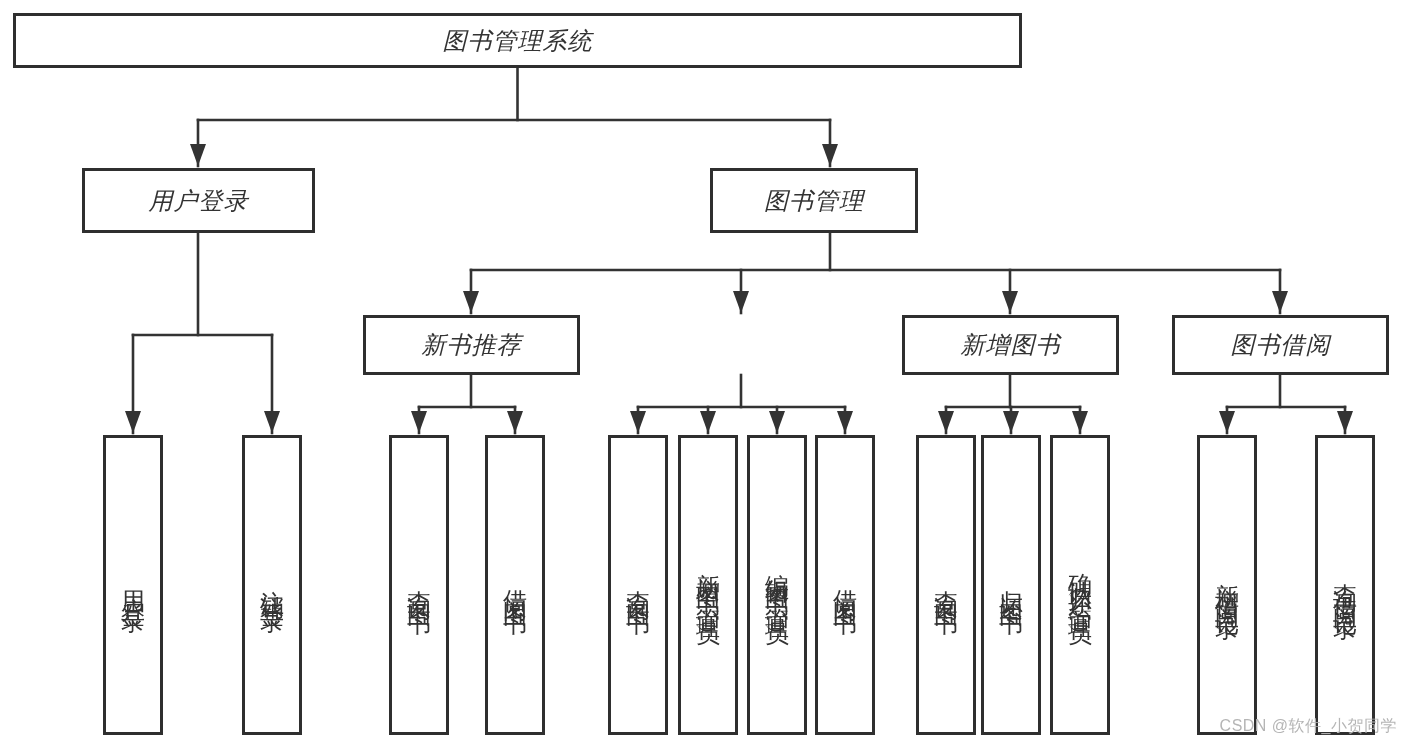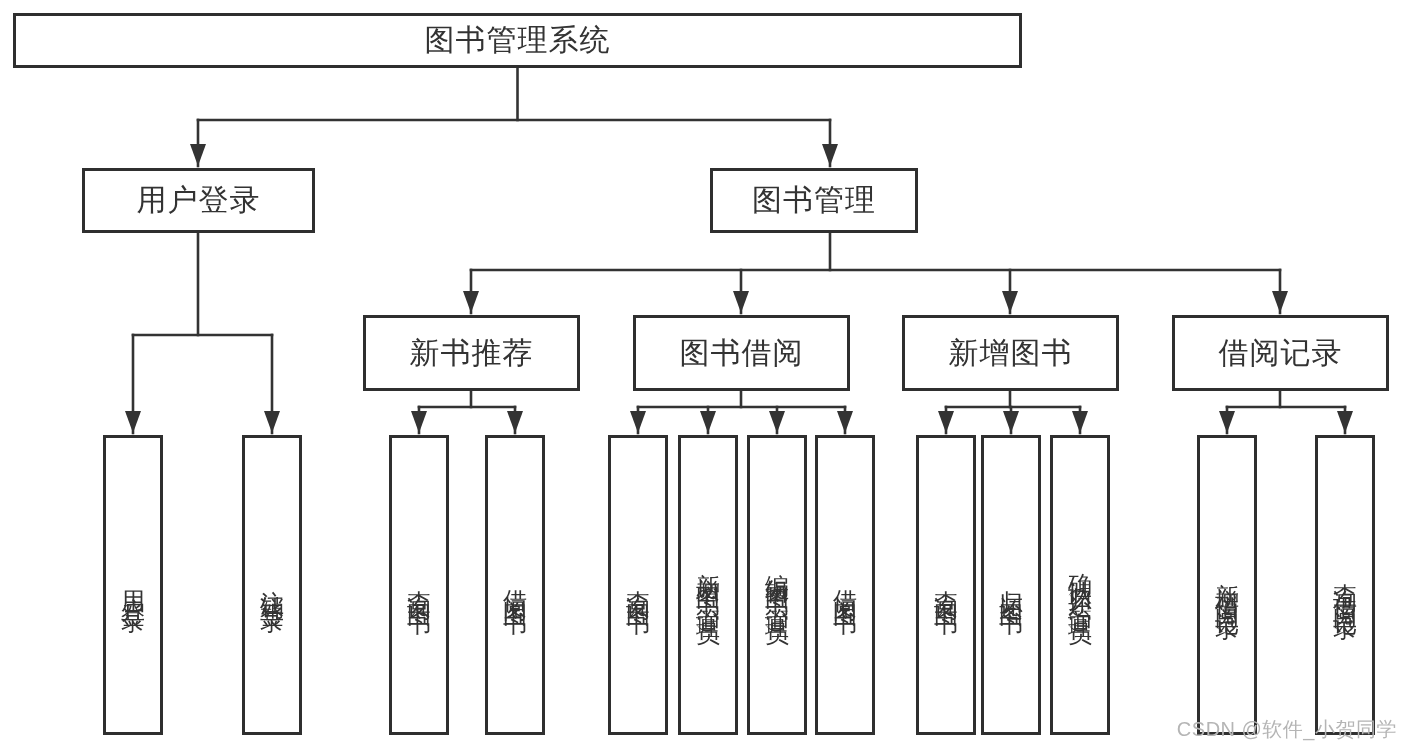--- a/index.html
+++ b/index.html
@@ -29,45 +29,46 @@
     box-sizing: border-box;
     background: #ffffff;
     border: 3px solid #2f2f2f;
     display: flex;
     align-items: center;
     justify-content: center;
     color: #333333;
     z-index: 1;
   }
   .h-label {
-    font-size: 30px;
+    font-size: 24px;
     letter-spacing: 1px;
     white-space: nowrap;
+    font-style: italic;
   }
   .leaf {
     width: 60px;
     height: 300px;
     top: 435px;
   }
   .v-label {
     writing-mode: vertical-rl;
     text-orientation: mixed;
     font-size: 24px;
     letter-spacing: 7px;
     line-height: 1;
     white-space: nowrap;
   }
   .root-box   { left: 13px;  top: 13px;  width: 1009px; height: 55px; }
   .lvl2       { top: 168px; height: 65px; }
-  .lvl3       { top: 315px; height: 76px; width: 217px; }
+  .lvl3       { top: 315px; height: 60px; width: 217px; }
   #watermark {
     position: absolute;
     top: 716px;
     right: 8px;
-    font-size: 20px;
+    font-size: 16px;
     color: #b5b5b5;
     letter-spacing: 0.5px;
     z-index: 2;
     white-space: nowrap;
   }
 </style>
 </head>
 <body>
 
 <div id="canvas">
@@ -129,28 +130,25 @@
   <div class="node lvl2" style="left:82px; width:233px;">
     <span class="h-label">用户登录</span>
   </div>
   <div class="node lvl2" style="left:710px; width:208px;">
     <span class="h-label">图书管理</span>
   </div>
 
   <div class="node lvl3" style="left:363px;">
     <span class="h-label">新书推荐</span>
   </div>
-  <div class="node lvl3" style="left:633px;">
-    <span class="h-label">图书借阅</span>
-  </div>
   <div class="node lvl3" style="left:902px;">
     <span class="h-label">新增图书</span>
   </div>
   <div class="node lvl3" style="left:1172px;">
-    <span class="h-label">借阅记录</span>
+    <span class="h-label">图书借阅</span>
   </div>
 
   <div class="node leaf" style="left:103px;">
     <span class="v-label">用户登录</span>
   </div>
   <div class="node leaf" style="left:242px;">
     <span class="v-label">注销登录</span>
   </div>
 
   <div class="node leaf" style="left:389px;">

